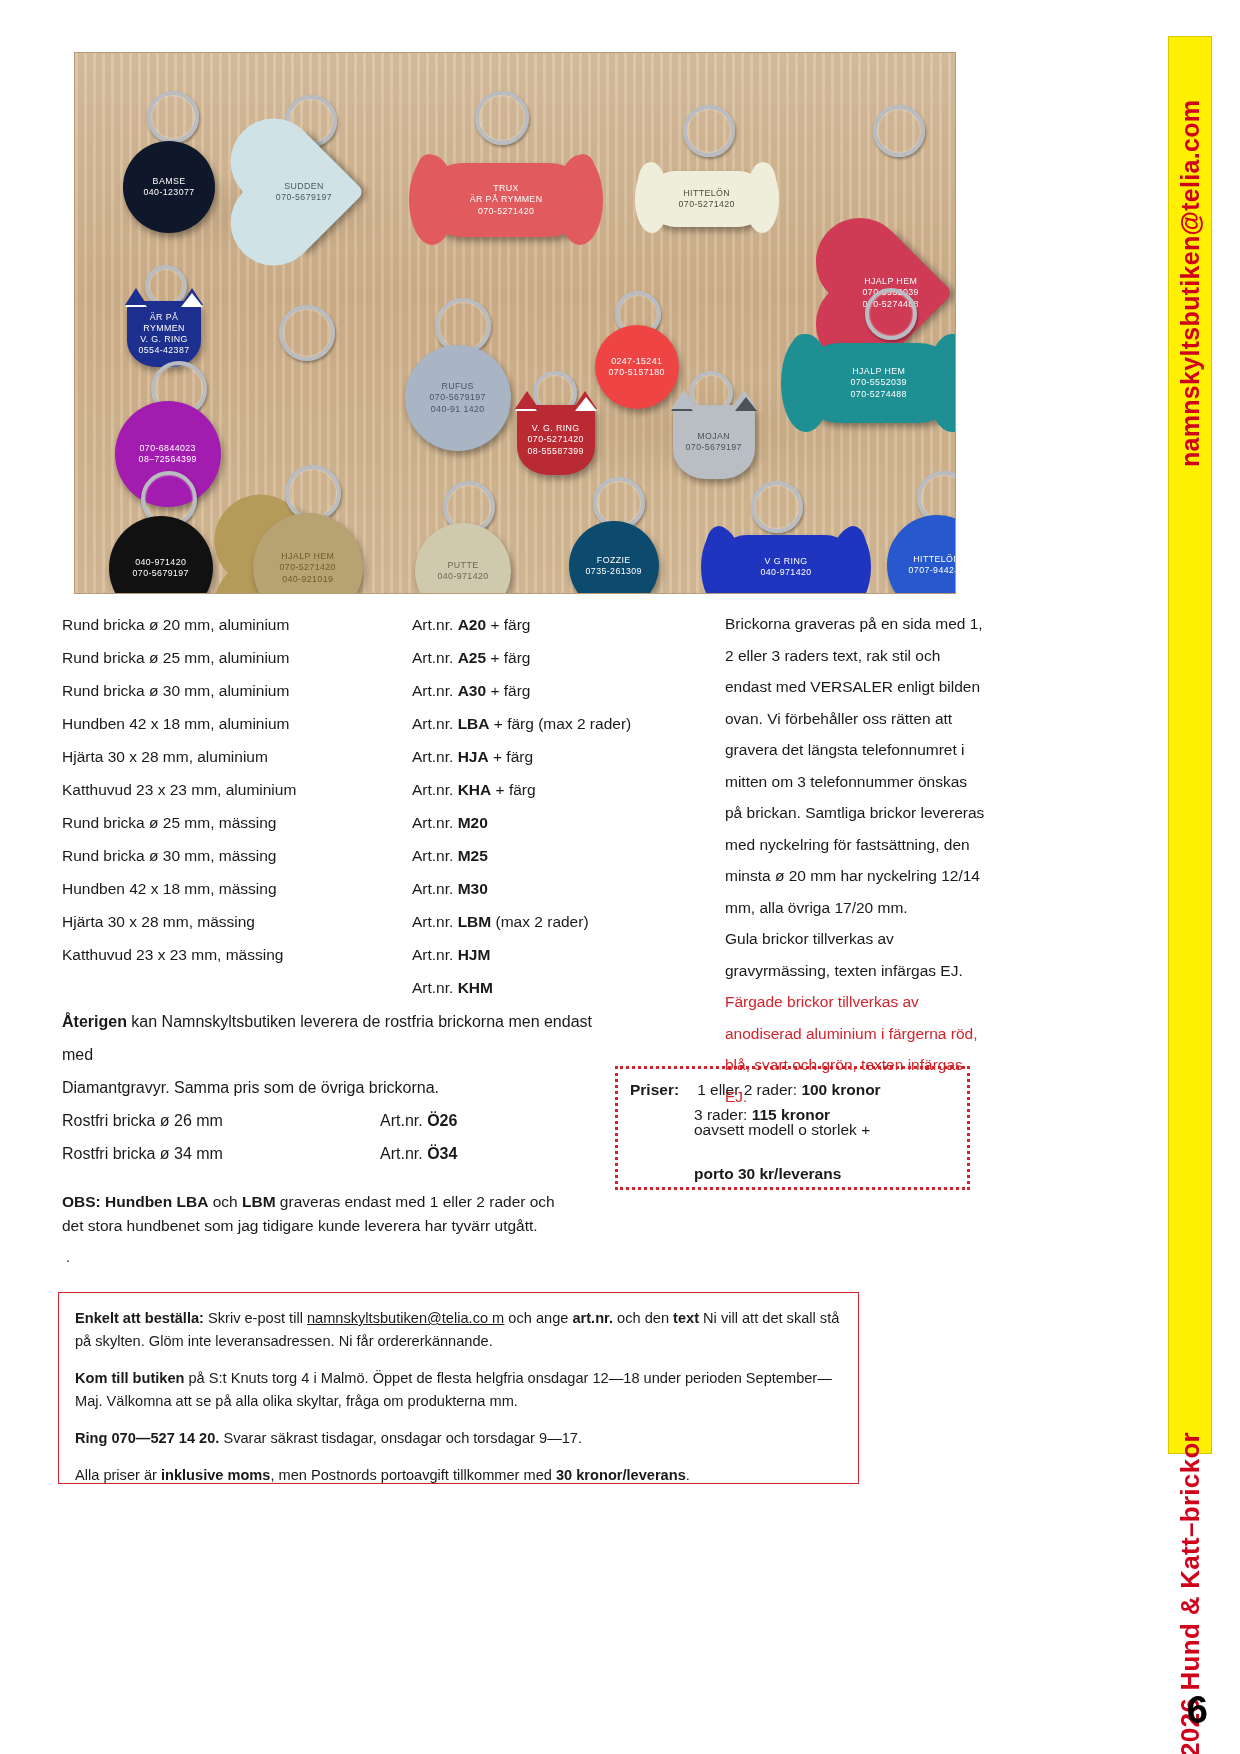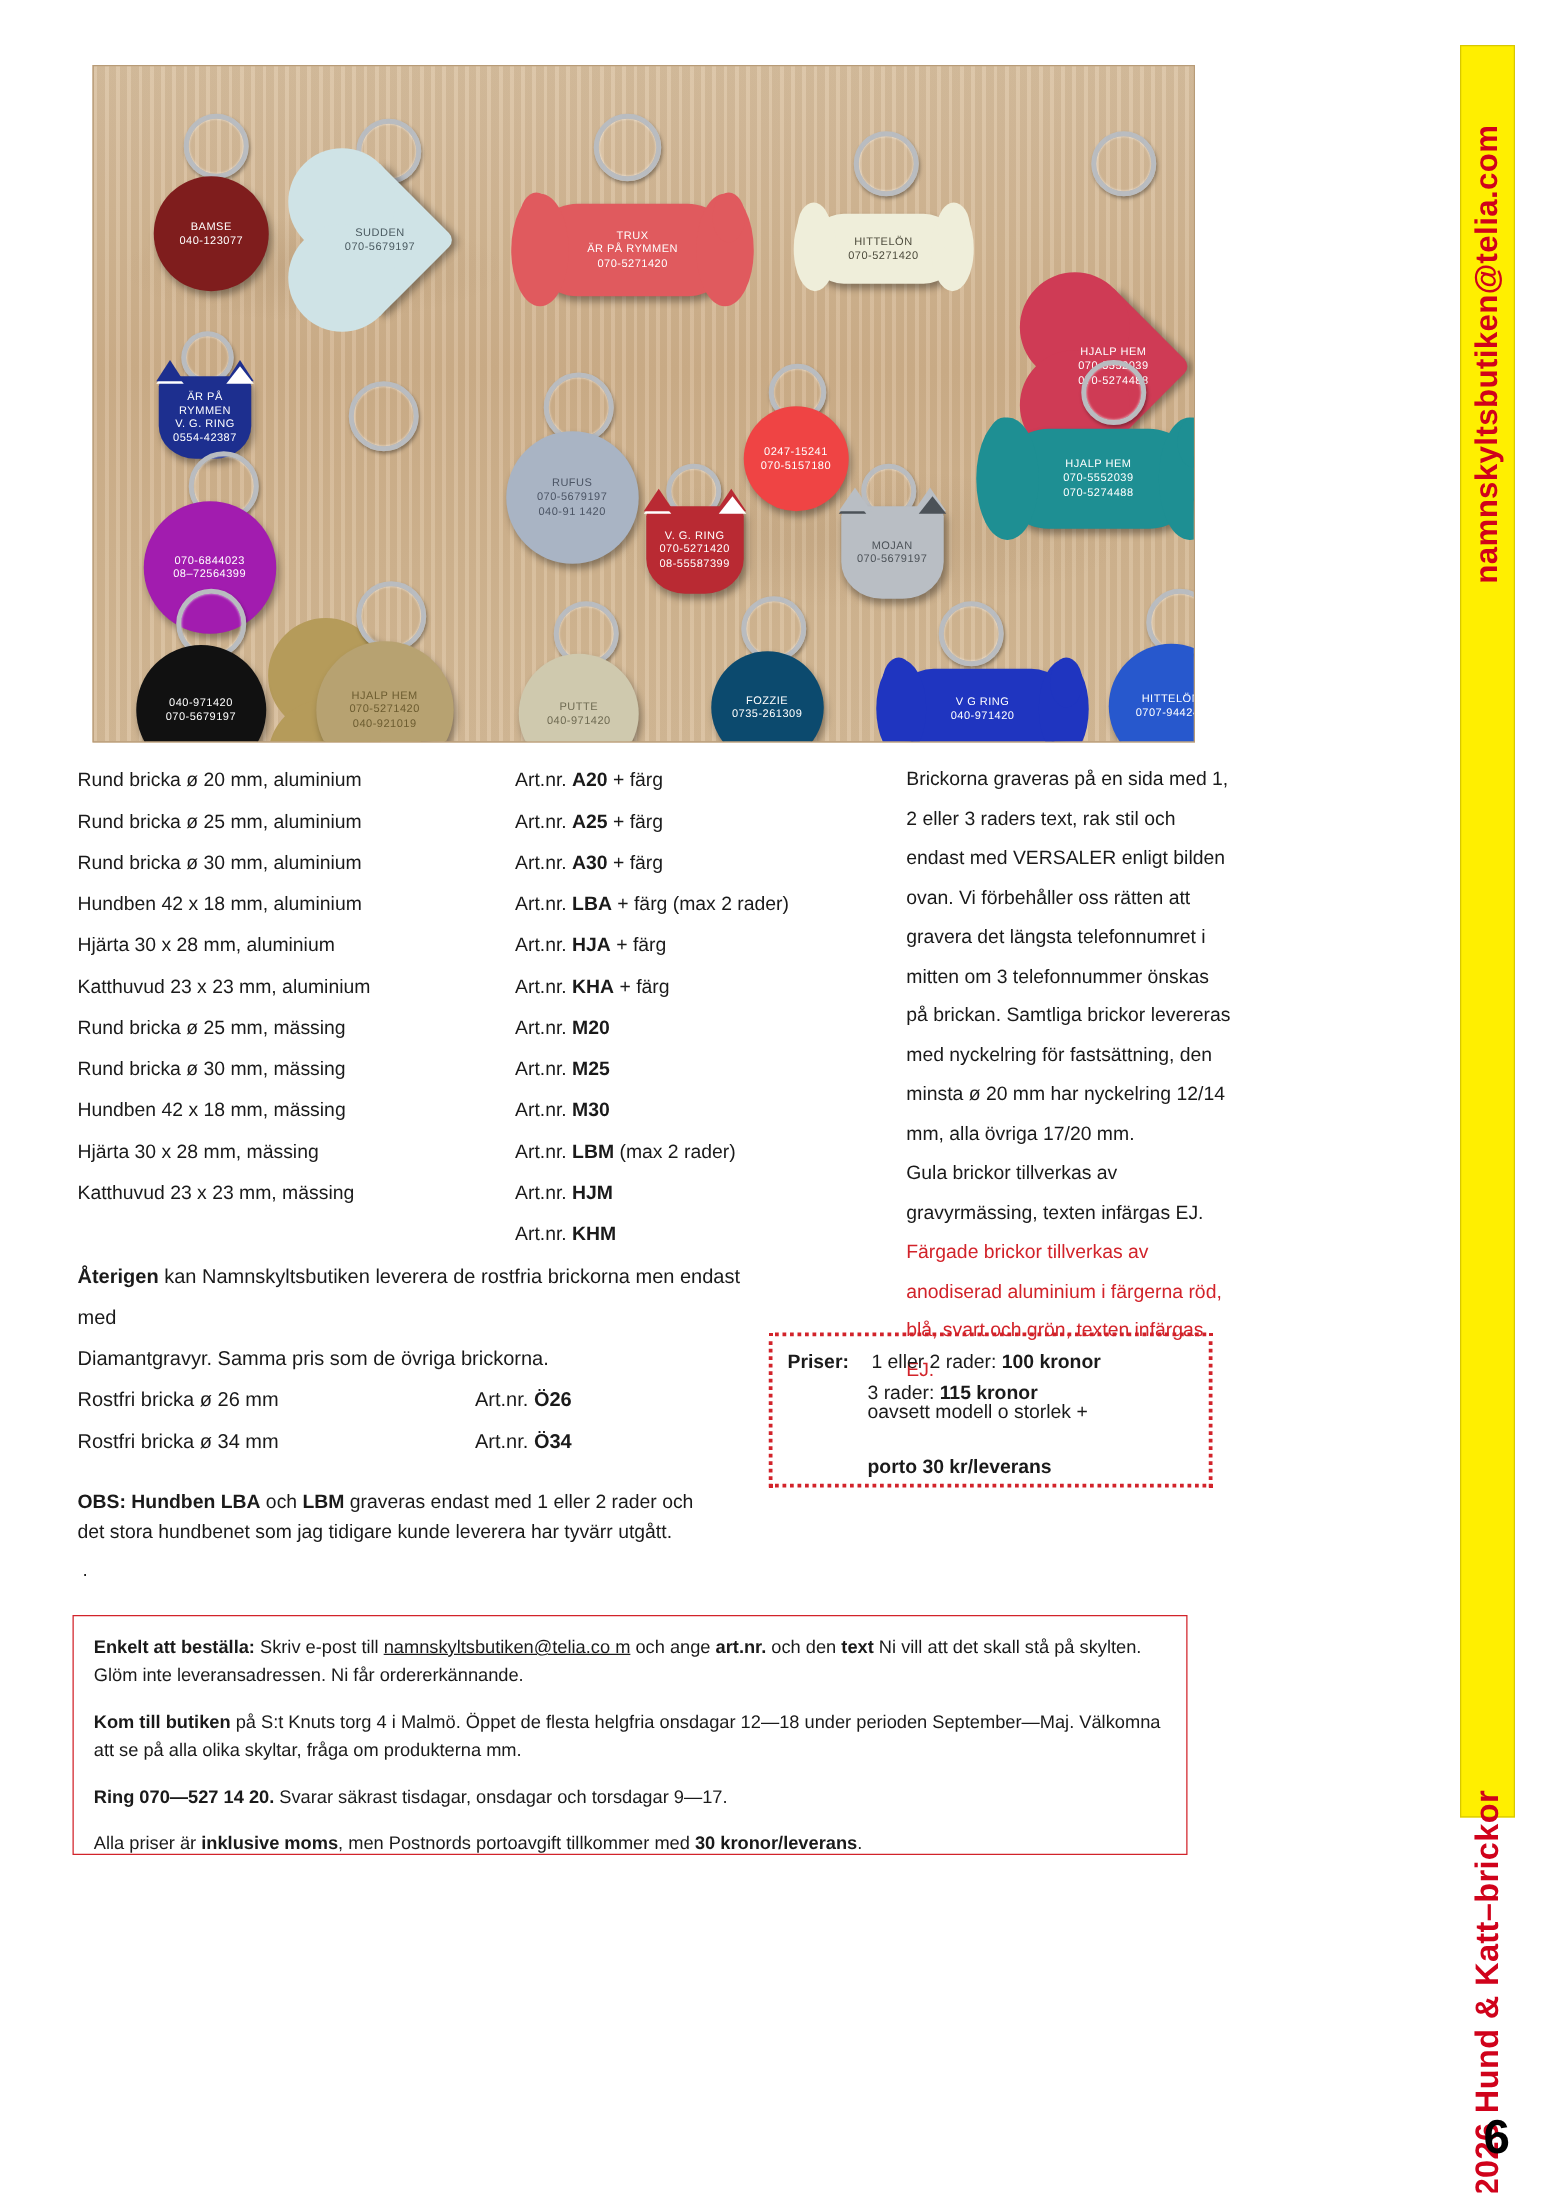--- a/index.html
+++ b/index.html
@@ -227,42 +227,42 @@
   .price-box .l1 .lbl { font-weight: bold; margin-right: 18px; }
   .price-box .l2 { left: 76px; top: 37px; }
   .price-box .l3 { left: 76px; top: 52px; }
   .price-box .l4 { left: 76px; top: 96px; font-weight: bold; }
 
   
   .order-box {
     position: absolute;
     left: 58px;
     top: 1292px;
-    width: 892px;
+    width: 801px;
     height: 192px;
     border: 1px solid #d2232a;
     box-sizing: border-box;
     padding: 14px 16px;
     font-size: 14.6px;
     line-height: 23px;
   }
   .order-box p { margin: 0 0 14px 0; }
   .order-box a {
     color: #1a1a1a;
     text-decoration: underline;
   }
 </style>
 </head>
 <body>
 
 <div class="photo-frame">
   <div class="wood"></div>
   <div id="tags-layer">
       <div class="ring" style="left: 72px; top: 38px; width: 44px; height: 44px;"></div>
-      <div class="tag circle" style="left: 48px; top: 88px; width: 92px; height: 92px; background: #7f1d1d; color: rgb(255, 255, 255);">
+      <div class="tag circle" style="left: 48px; top: 88px; width: 92px; height: 92px; background: #0f172a; color: rgb(255, 255, 255);">
         <div class="label">
           <span>BAMSE</span>
           <span>040-123077</span>
         </div>
       </div>
       <div class="ring" style="left: 210px; top: 42px; width: 44px; height: 44px;"></div>
       <div class="tag heart" style="left: 186px; top: 96px; width: 86px; height: 86px; background: rgb(207, 227, 230); color: rgb(74, 90, 96); border-radius: 0px 0px 8px;">
         <i style="position: absolute; border-radius: 50%; background: inherit; width: 86px; height: 86px; top: -43px; left: 0px;"></i>
         <i style="position: absolute; border-radius: 50%; background: inherit; width: 86px; height: 86px; top: 0px; left: -43px;"></i>
         <div class="label">

